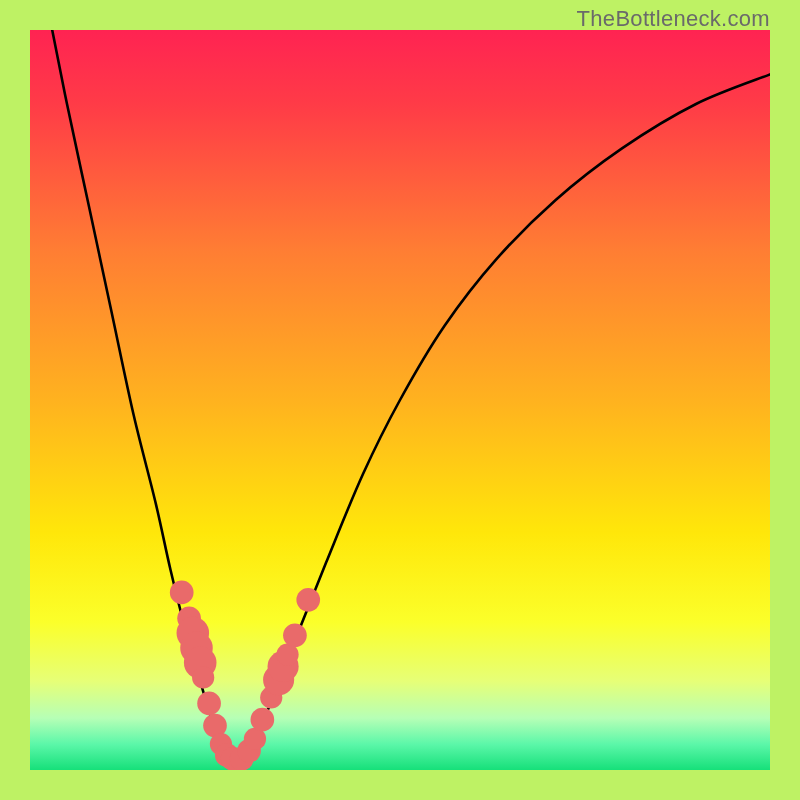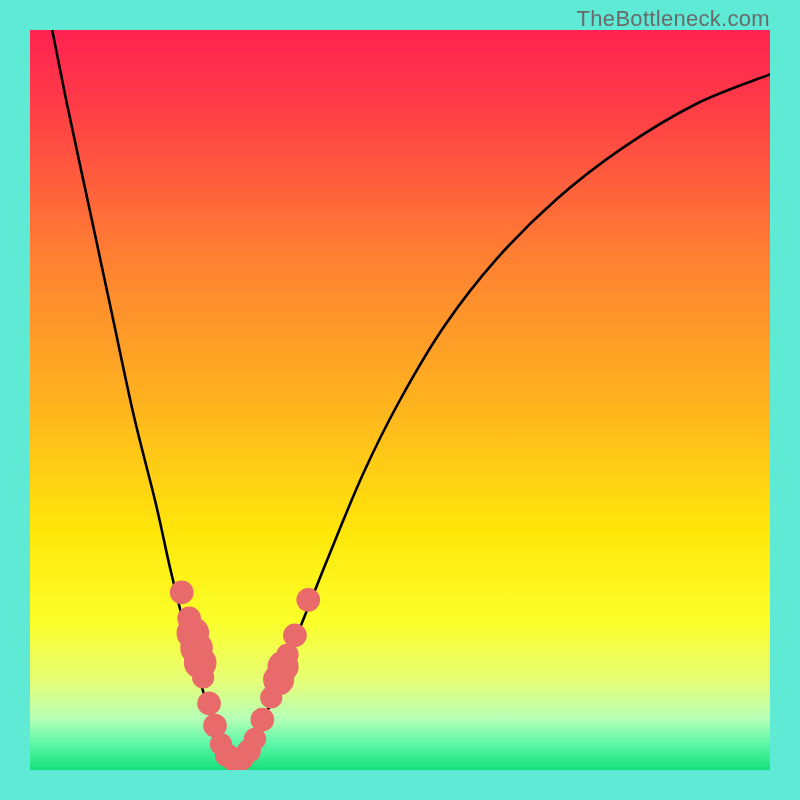--- a/index.html
+++ b/index.html
@@ -10,21 +10,21 @@
     background: #000;
     overflow: hidden;
     font-family: Arial, Helvetica, sans-serif;
   }
   .frame {
     position: absolute;
     top: 0;
     left: 0;
     width: 800px;
     height: 800px;
-    background: #5eead4;
+    background: #bef264;
   }
   .plot-area {
     position: absolute;
     top: 30px;
     left: 30px;
     width: 740px;
     height: 740px;
     overflow: hidden;
   }
   .gradient {

